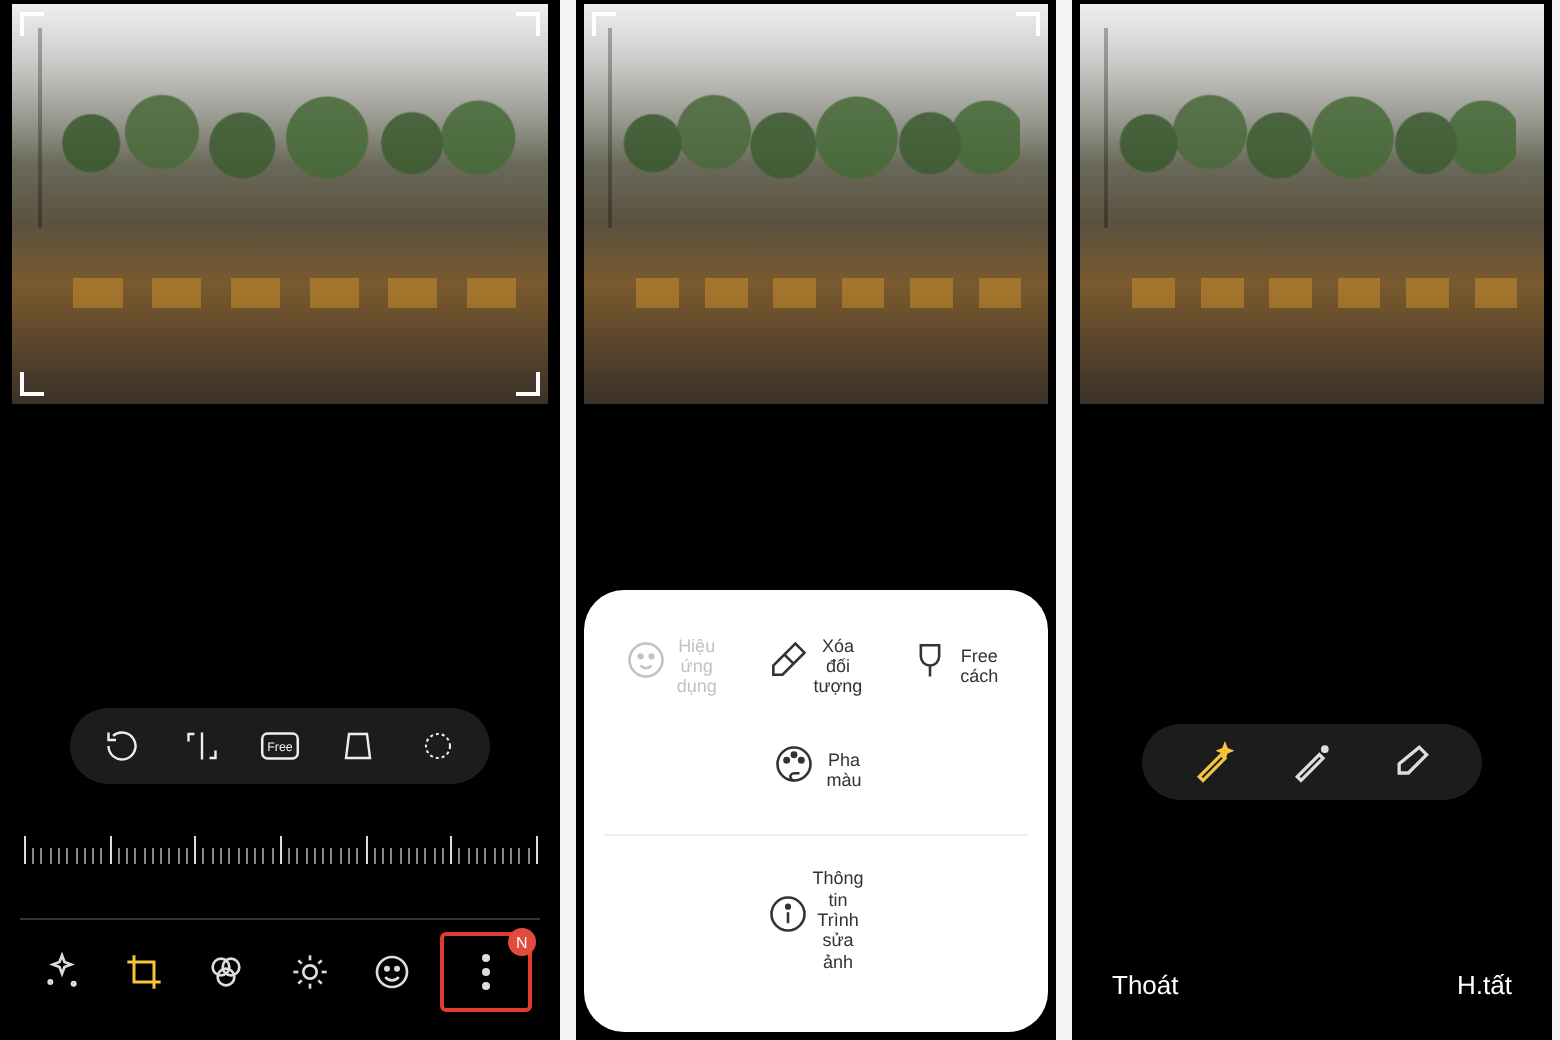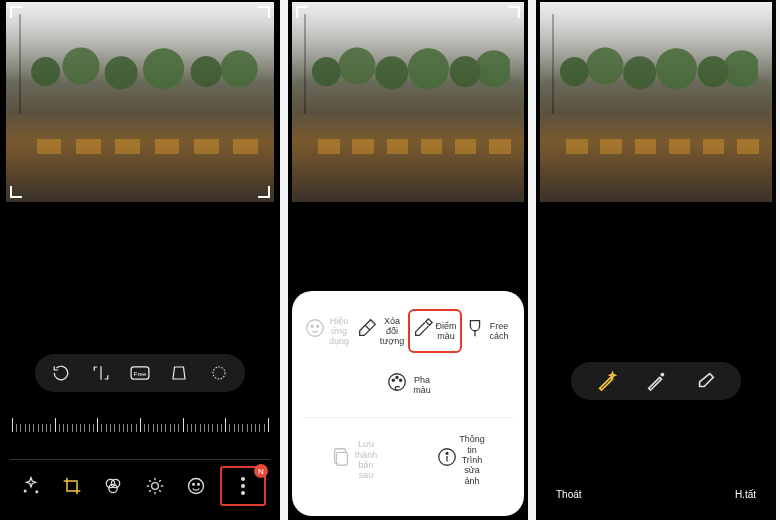--- a/index.html
+++ b/index.html
@@ -123,21 +123,21 @@
   .rtools {
     position:absolute; bottom: 120px; left:50%; transform:translateX(-50%);
     width: 170px; height:38px; background:#1c1c1c; border-radius:20px;
     display:flex; align-items:center; justify-content:space-evenly;
   }
   .rtools .ibtn { width:28px; height:28px; display:flex; align-items:center; justify-content:center; cursor:pointer; }
   .rtools .ibtn.active svg { stroke:#f5c542; }
   .rfooter {
     position:absolute; bottom:20px; left:20px; right:20px;
     display:flex; justify-content:space-between;
-    color:#fff; font-size:10px;
+    color:#fff; font-size:13px;
   }
   .rfooter span { cursor:pointer; }
 
   svg { display:block; }
 </style>
 </head>
 <body>
 
 <div class="panel left">
   <div class="photo" style="position:absolute; top:2px; left:6px; right:6px; height:200px;">
@@ -324,29 +324,20 @@
       </div>
       <div class="cell">
         <div class="ic">
             <svg width="22" height="22" viewBox="0 0 24 24" fill="none" stroke="#333" stroke-width="1.4">
               <path d="M16 3l5 5-12 12H4v-5z"></path>
               <line x1="10" y1="9" x2="15" y2="14"></line>
             </svg>
           </div>
         <span>Xóa đối tượng</span>
       </div>
-      <div class="cell highlight">
-        <div class="ic">
-            <svg width="22" height="22" viewBox="0 0 24 24" fill="none" stroke="#333" stroke-width="1.4">
-              <path d="M18 2l4 4-3 3-4-4z"></path>
-              <path d="M14 6L4 16v4h4l10-10"></path>
-            </svg>
-          </div>
-        <span>Điểm màu</span>
-      </div>
       <div class="cell">
         <div class="ic">
             <svg width="22" height="22" viewBox="0 0 24 24" fill="none" stroke="#333" stroke-width="1.4">
               <path d="M7 4h10v6a5 5 0 01-5 5 5 5 0 01-5-5z"></path>
               <line x1="12" y1="15" x2="12" y2="21"></line>
             </svg>
           </div>
         <span>Free cách</span>
       </div>
     </div>
@@ -362,29 +353,20 @@
               <path d="M12 21c-1 0-2-1-2-2s1-2 2-2h3"></path>
             </svg>
           </div>
         <span>Pha màu</span>
       </div>
     </div>
 
     <div class="divider"></div>
 
     <div class="row">
-      <div class="cell dim">
-        <div class="ic">
-            <svg width="22" height="22" viewBox="0 0 24 24" fill="none" stroke="#c2c2c2" stroke-width="1.4">
-              <rect x="7" y="7" width="12" height="14" rx="2"></rect>
-              <path d="M17 7V5a2 2 0 00-2-2H7a2 2 0 00-2 2v12a2 2 0 002 2h2"></path>
-            </svg>
-          </div>
-        <span>Lưu thành bản sao</span>
-      </div>
       <div class="cell">
         <div class="ic">
             <svg width="22" height="22" viewBox="0 0 24 24" fill="none" stroke="#333" stroke-width="1.4">
               <circle cx="12" cy="12" r="9"></circle>
               <line x1="12" y1="11" x2="12" y2="17"></line>
               <circle cx="12" cy="8" r="1" fill="#333"></circle>
             </svg>
           </div>
         <span>Thông tin Trình sửa ảnh</span>
       </div>

